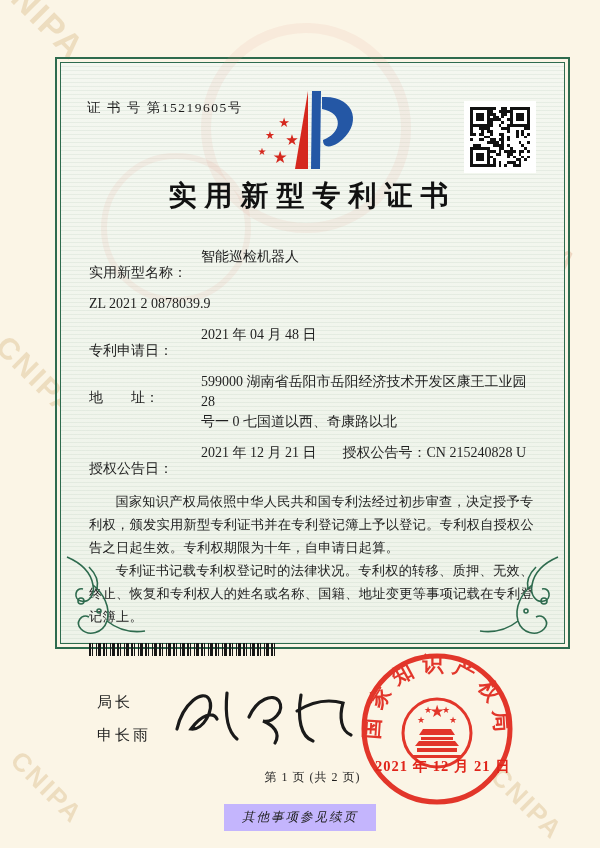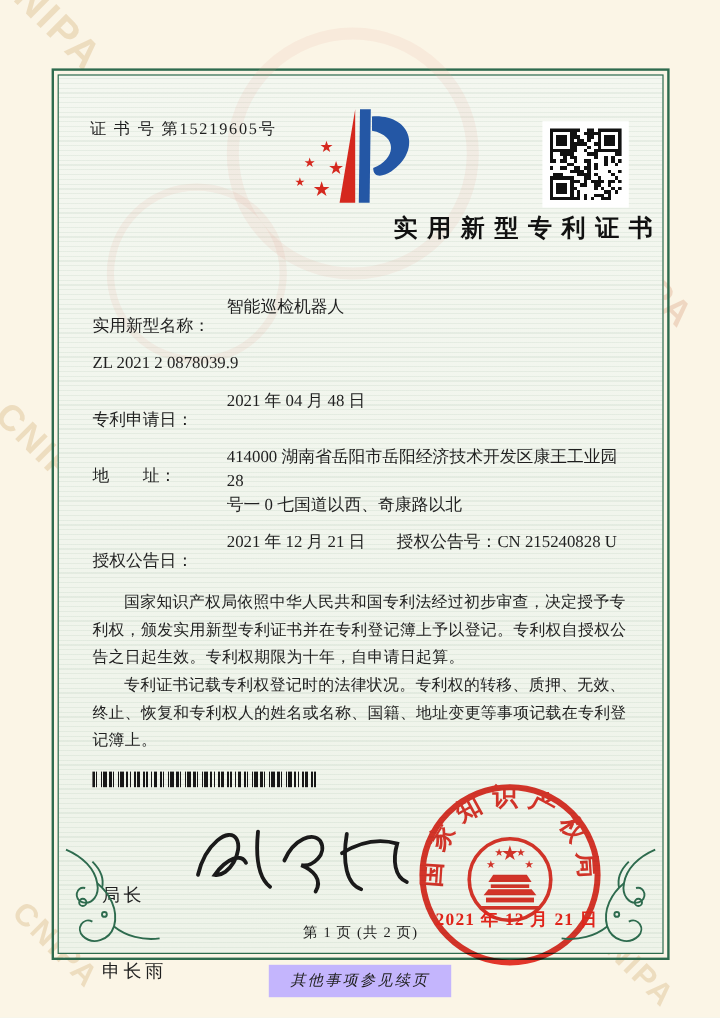--- a/index.html
+++ b/index.html
@@ -22,21 +22,21 @@
     z-index:0;
     user-select:none;
   }
   .wm1 { left:-18px; top:-6px;  font-size:34px; }
   .wm2 { left:-14px; top:360px; font-size:30px; }
   .wm3 { left:486px; top:216px; font-size:30px; color:rgba(223,170,140,0.4); }
   .wm4 { left:2px;   top:772px; font-size:26px; }
   .wm5 { left:482px; top:788px; font-size:26px; }
   
   .frame {
-    position:absolute; left:48px; top:62px; width:505px; height:733px;
+    position:absolute; left:60px; top:62px; width:505px; height:582px;
     border:1px solid #2e6b4e;
     outline:2.5px solid #2e6b4e;
     outline-offset:3px;
     background-color:#f1f5ec;
     background-image:
       repeating-linear-gradient(0deg, rgba(110,150,122,0.10) 0px, rgba(110,150,122,0.10) 1px, transparent 1px, transparent 4px),
       linear-gradient(180deg, #f4f7f0 0%, #eef3e9 100%);
     z-index:1;
   }
   .pink-ring {
@@ -48,21 +48,21 @@
   .ring2 { left:40px;  top:90px;  width:150px; height:150px; border-width:6px;}
   
   .cert-no { position:absolute; left:26px; top:36px; font-size:13.5px; letter-spacing:1.5px; z-index:2;}
   .logo { position:absolute; left:50%; top:24px; transform:translateX(-50%); z-index:2; }
   .qr-box {
     position:absolute; right:28px; top:38px; width:72px; height:72px;
     background:#fff; padding:6px; z-index:2;
   }
   .title {
     position:absolute; top:114px; left:0; width:100%;
-    text-align:right; font-size:20px; font-weight:bold;
+    text-align:center; font-size:28px; font-weight:bold;
     letter-spacing:8px; color:#111; z-index:2;
   }
   
   .main { position:absolute; left:28px; top:184px; width:453px; z-index:2; }
   .frow { display:flex; margin-bottom:11px; font-size:14px; line-height:20px; }
   .flabel { flex:0 0 112px; white-space:pre;margin-top:16px; }
   .fvalue { flex:1; white-space:pre-line; }
   .grant-pair { display:flex; }
   .flabel2 { margin-left:26px; white-space:pre; }
   .paras { margin-top:10px; font-size:13.2px; line-height:23px; letter-spacing:0.3px; color:#222; }
@@ -70,21 +70,21 @@
   
   .barcode {
     position:absolute; left:28px; top:580px; width:188px; height:13px; z-index:2;
     background:repeating-linear-gradient(90deg,
       #171717 0 2px, transparent 2px 3px,
       #171717 3px 4px, transparent 4px 7px,
       #171717 7px 8px, transparent 8px 9px,
       #171717 9px 12px, transparent 12px 14px);
   }
   .director { position:absolute; left:36px; top:630px; z-index:2; font-size:15px; letter-spacing:3px; }
-  .director div { margin-bottom:14px;margin-top:44px; }
+  .director div { margin-bottom:14px; }
   .sig { position:absolute; left:100px; top:606px; z-index:3; }
   .seal { position:absolute; left:296px; top:586px; width:160px; height:160px; z-index:2; mix-blend-mode:multiply; }
   .stamp-date {
     position:absolute; left:314px; top:694px; z-index:3;
     color:#e0251b; font-size:14.5px; letter-spacing:1px; font-weight:bold;
   }
   .page-no { position:absolute; left:0; top:706px; width:100%; text-align:center; font-size:12px; letter-spacing:1px; z-index:2; }
   .flourish { position:absolute; z-index:2; }
   .fl-r { right:2px; bottom:2px; }
   .fl-l { left:2px; bottom:2px; transform:scaleX(-1); }
@@ -274,21 +274,21 @@
     </div>
     <div class="frow">
       <span class="fvalue">ZL 2021 2 0878039.9</span>
     </div>
     <div class="frow">
       <span class="flabel">专利申请日：</span>
       <span class="fvalue">2021 年 04 月 48 日</span>
     </div>
     <div class="frow">
       <span class="flabel">地　　址：</span>
-      <span class="fvalue">414000 湖南省岳阳市岳阳经济技术开发区康王工业园 28
+      <span class="fvalue">599000 湖南省岳阳市岳阳经济技术开发区康王工业园 28
 号一 0 七国道以西、奇康路以北</span>
     </div>
     <div class="frow grant-pair">
       <span class="flabel">授权公告日：</span>
       <span>2021 年 12 月 21 日</span>
       <span class="flabel2">授权公告号：</span>
       <span>CN 215240828 U</span>
     </div>
     <div class="paras">
       <p>国家知识产权局依照中华人民共和国专利法经过初步审查，决定授予专利权，颁发实用新型专利证书并在专利登记簿上予以登记。专利权自授权公告之日起生效。专利权期限为十年，自申请日起算。</p>

